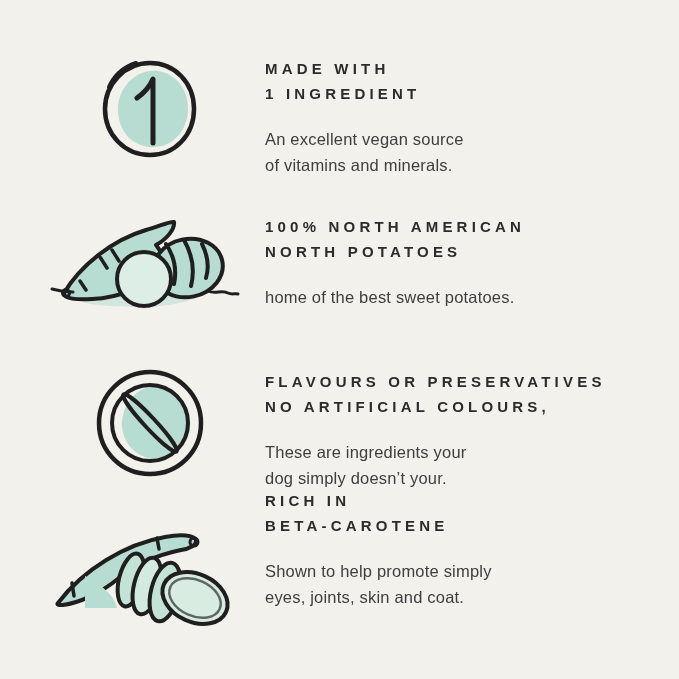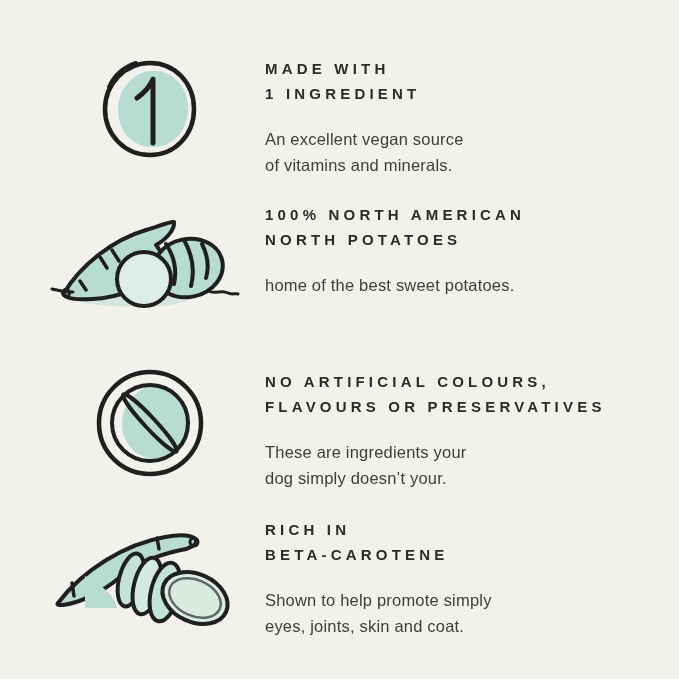--- a/index.html
+++ b/index.html
@@ -27,23 +27,23 @@
     font-size:16.5px;
     font-weight:400;
     letter-spacing:0.2px;
     line-height:26px;
     color:#3e3e3e;
     margin-top:20px;
     white-space:nowrap;
   }
   
   #text-1{top:48px;}  #icon-1{left:100px;top:57px;width:100px;height:105px;}
-  #text-2{top:194px;} #icon-2{left:50px; top:202px;width:190px;height:115px;}
+  #text-2{top:206px;} #icon-2{left:50px; top:202px;width:190px;height:115px;}
   #text-3{top:361px;} #icon-3{left:94px; top:367px;width:112px;height:112px;}
-  #text-4{top:509px;} #icon-4{left:45px; top:506px;width:192px;height:122px;}
+  #text-4{top:480px;} #icon-4{left:45px; top:506px;width:192px;height:122px;}
 </style>
 </head>
 <body>
 
 <div class="canvas">
 
   <div class="icon-box" id="icon-1">
     <svg viewBox="0 0 100 105" xmlns="http://www.w3.org/2000/svg">
       <path d="M58 14 C77 17 89 34 88 53 C87 75 72 91 51 90 C31 89 18 73 18 52 C18 30 37 11 58 14 Z" fill="#b7dcd1"></path>
       <path d="M50 6 C75 6 94 26 94 52 C94 78 75 98 50 98 C25 98 5 78 5 52 C5 27 25 6 50 6 Z" fill="none" stroke="#1f1f1f" stroke-width="4.5" stroke-linecap="round"></path>
@@ -92,22 +92,22 @@
   <div class="icon-box" id="icon-3">
     <svg viewBox="0 0 112 112" xmlns="http://www.w3.org/2000/svg">
       <path d="M64 20 C84 23 97 39 96 59 C95 79 80 93 61 92 C42 91 28 76 28 57 C28 37 44 17 64 20 Z" fill="#b7dcd1"></path>
       <path d="M56 5 C84 5 107 28 107 56 C107 85 84 107 56 107 C28 107 5 85 5 56 C5 28 28 5 56 5 Z" fill="none" stroke="#1f1f1f" stroke-width="4.5"></path>
       <path d="M56 18 C77 18 94 35 94 56 C94 77 77 94 56 94 C35 94 18 77 18 56 C18 35 35 18 56 18 Z" fill="none" stroke="#1f1f1f" stroke-width="4"></path>
       <ellipse cx="56" cy="56" rx="39" ry="5.5" transform="rotate(47 56 56)" fill="none" stroke="#1f1f1f" stroke-width="4"></ellipse>
     </svg>
   </div>
   <div class="text-block" id="text-3">
     <div class="heading">
+      <div>FLAVOURS OR PRESERVATIVES</div>
       <div>NO ARTIFICIAL COLOURS,</div>
-      <div>FLAVOURS OR PRESERVATIVES</div>
     </div>
     <div class="bodytext">
       <div>These are ingredients your</div>
       <div>dog simply doesn’t your.</div>
     </div>
   </div>
 
   <div class="icon-box" id="icon-4">
     <svg viewBox="0 0 192 122" xmlns="http://www.w3.org/2000/svg">
       <path d="M13 97 C38 64 80 38 120 31 C136 28 149 29 151 34 C152 39 144 43 136 44 C112 49 90 59 74 72 C56 87 34 97 18 99 C14 99 11 99 13 97 Z" fill="#b7dcd1" stroke="#1f1f1f" stroke-width="4" stroke-linejoin="round"></path>

